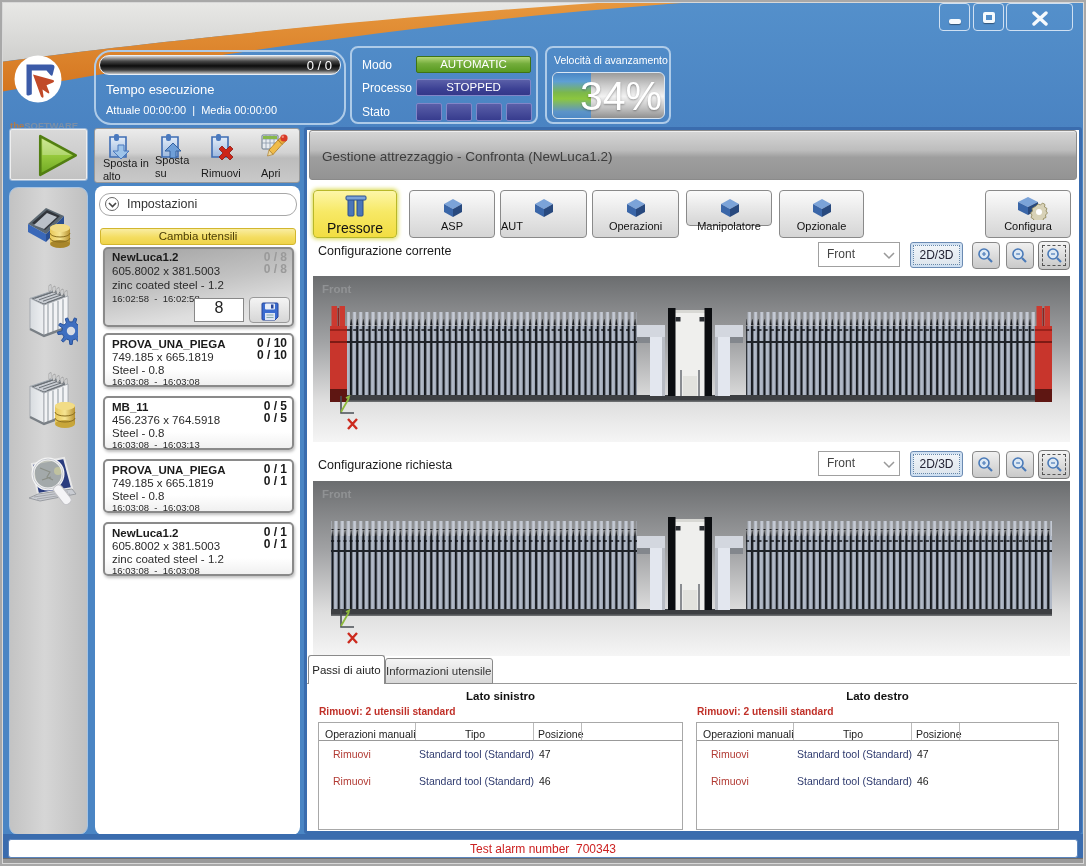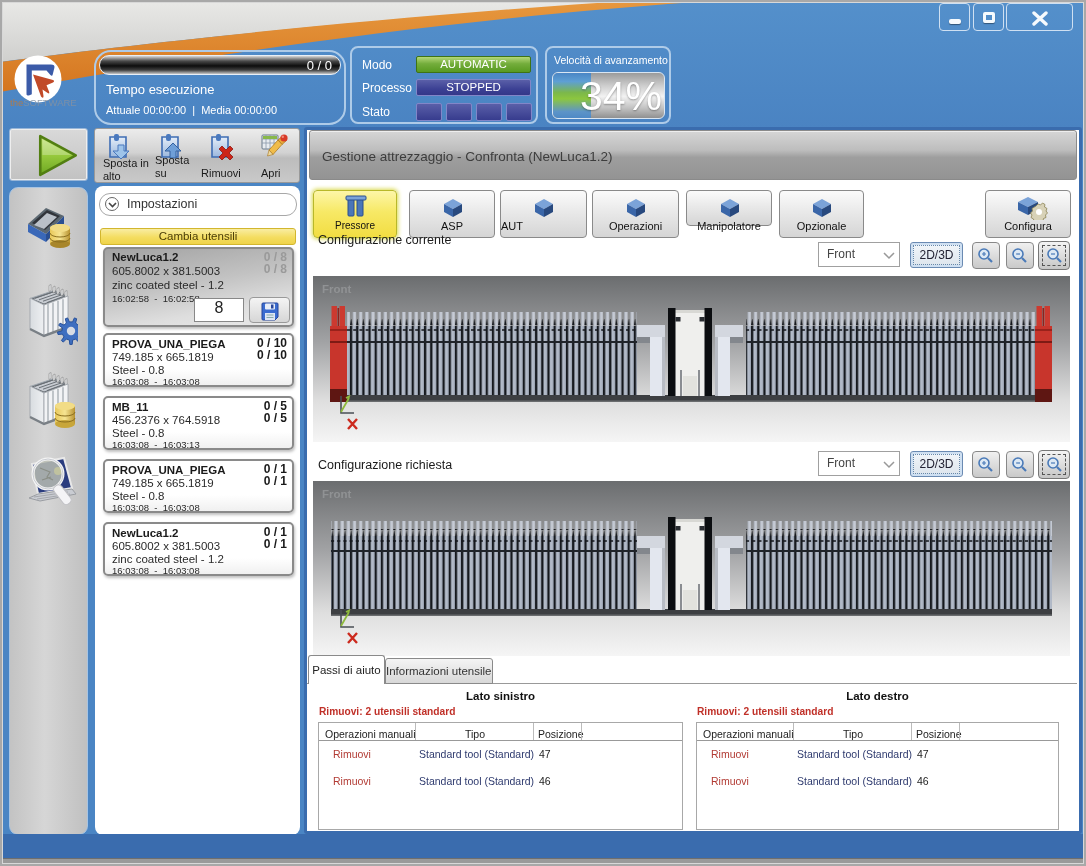--- a/index.html
+++ b/index.html
@@ -43,21 +43,21 @@
       <svg class="a" style="left:25px;top:7px" width="16" height="15">
         <path d="M2,2 L14,13 M14,2 L2,13" stroke="#f6fafd" stroke-width="3.4" stroke-linecap="round"></path>
       </svg>
     </div>
 
 <svg class="a" style="left:12px;top:52px" width="56" height="56" viewBox="0 0 56 56">
 <circle cx="26" cy="27" r="23.5" fill="#fff"></circle>
 <path d="M14.5,41.5 Q14,44.5 17.5,43.2 L19.8,42.2 L19.8,18.5 L34.5,18.5 L38.2,22.8 Q40.2,25.2 40.8,22.2 L42.4,15.8 Q43.2,12.4 38.8,12.4 L14.5,12.4 Z" fill="#3b5ba8"></path>
 <path d="M21,22.5 L41,28 Q43.2,29 41,30.6 L34.5,33.2 L37,39.5 Q38.2,42.8 35.3,40.8 L30.5,37.5 L31.5,44 Q31.6,47.2 29,44.4 Z" fill="#c14a28"></path>
 </svg>
-<div class="a" style="left:10px;top:97px;width:90px;font-size:9.5px;font-weight:normal;opacity:.85;"><span style="color:#bf7a3a">the</span><span style="color:#8592a2">SOFTWARE</span></div>
+<div class="a" style="left:10px;top:120px;width:90px;font-size:9.5px;font-weight:bold;opacity:.85;"><span style="color:#bf7a3a">the</span><span style="color:#8592a2">SOFTWARE</span></div>
 
 <div class="a panelb" style="left:94px;top:50px;width:252px;height:75px;border-radius:17px;">
 <div class="a" style="left:3px;top:3px;width:242px;height:20px;border-radius:10px;border:1px solid #e9eff6;background:linear-gradient(180deg,#d8d8d8 0%,#4a4a4a 28%,#0d0d0d 55%,#3f3f3f 78%,#c9c9c9 100%);color:#fff;font-size:13px;text-align:right;padding:2px 8px 0 0;">0 / 0</div>
 <div class="a wt" style="left:10px;top:30px;font-size:13px;">Tempo esecuzione</div>
 <div class="a wt" style="left:10px;top:52px;font-size:11px;">Attuale 00:00:00&nbsp;&nbsp;|&nbsp;&nbsp;Media 00:00:00</div>
 </div>
 
 <div class="a panelb" style="left:350px;top:46px;width:188px;height:78px;font-size:12px;">
 <div class="a wt" style="left:10px;top:10px;">Modo</div>
 <div class="a wt" style="left:10px;top:33px;">Processo</div>
@@ -276,21 +276,21 @@
 <div class="a" style="left:12px;top:18px;font-size:13.5px;color:#3d3d3d;">Gestione attrezzaggio - Confronta (NewLuca1.2)</div>
 </div>
 <div class="a" style="left:313px;top:190px;width:84px;height:48px;background:linear-gradient(180deg,#fdf6a8 0%,#f7e966 45%,#f2dd42 100%);border:1px solid #b8b82a;border-radius:4px;box-shadow:0 0 4px 1px #d8d84a;">
 <svg class="a" style="left:27px;top:4px" width="30" height="24" viewBox="0 0 30 24">
         <g fill="#4a76b8" stroke="#2a4f8e" stroke-width="1">
           <rect x="7" y="2" width="6" height="19" rx="1"></rect>
           <rect x="16" y="2" width="6" height="19" rx="1"></rect>
         </g>
         <rect x="5" y="1" width="20" height="4" rx="1" fill="#7ba3d8" stroke="#2a4f8e" stroke-width="1"></rect>
       </svg>
-<div class="a" style="left:0;top:29px;width:82px;text-align:center;font-size:10px;color:#111;">Pressore</div>
+<div class="a" style="left:0;top:29px;width:82px;text-align:center;font-size:14px;color:#111;">Pressore</div>
 </div>
 <div class="a" style="left:409px;top:190px;width:86px;height:48px;background:linear-gradient(180deg,#fbfbfb 0%,#e9e9e9 45%,#d5d5d5 100%);border:1px solid #8a8a8a;border-radius:4px;">
 <svg class="a" style="left:28px;top:5px" width="30" height="22" viewBox="0 0 30 22">
         <path d="M6,8 L15,3 L24,8 L15,13 Z" fill="#7ba3d8"></path>
         <path d="M6,8 L15,13 L15,21 L6,16 Z" fill="#3a66a8"></path>
         <path d="M15,13 L24,8 L24,16 L15,21 Z" fill="#28497e"></path>
       </svg>
 <div class="a" style="left:0;top:29px;width:84px;text-align:center;font-size:11px;color:#111;">ASP</div>
 </div>
 <div class="a" style="left:500px;top:190px;width:87px;height:48px;background:linear-gradient(180deg,#fbfbfb 0%,#e9e9e9 45%,#d5d5d5 100%);border:1px solid #8a8a8a;border-radius:4px;">
@@ -331,21 +331,21 @@
         <path d="M4,8 L14,13 L14,21 L4,16 Z" fill="#3a66a8"></path>
         <path d="M14,13 L24,8 L24,16 L14,21 Z" fill="#28497e"></path>
         <g fill="#d8d2b8" stroke="#8a8252" stroke-width="0.8">
           <path d="M22,12 l2,-2 2.5,1 2,-2 2.5,1.5 -0.5,2.5 2.5,1.5 -1,2.5 1.5,2 -2,2 0.5,2.5 -2.5,1 -0.5,2.5 -2.5,-0.5 -2,2 -2,-1.5 -2.5,0.5 -0.5,-2.5 -2.5,-1.5 1,-2.5 -1.5,-2 2,-2 -0.5,-2.5 Z"></path>
         </g>
         <circle cx="25" cy="18" r="3" fill="#fff"></circle>
       </svg>
 <div class="a" style="left:0;top:29px;width:84px;text-align:center;font-size:11px;color:#111;">Configura</div>
 </div>
 
-<div class="a" style="left:318px;top:233px;font-size:12.5px;color:#1a1a1a;">Configurazione corrente</div>
+<div class="a" style="left:318px;top:244px;font-size:12.5px;color:#1a1a1a;">Configurazione corrente</div>
 <div class="a" style="left:318px;top:458px;font-size:12.5px;color:#1a1a1a;">Configurazione richiesta</div>
 <div class="a" style="left:818px;top:242px;width:82px;height:25px;background:#fff;border:1px solid #a0a0a0;font-size:12px;color:#444;">
 <div class="a" style="left:8px;top:4px;">Front</div>
 <svg class="a" style="left:64px;top:9px" width="12" height="8">
         <path d="M1,1 L6,6 L11,1" stroke="#999" stroke-width="1.5" fill="none"></path>
       </svg>
     </div>
 <div class="a" style="left:910px;top:242px;width:53px;height:26px;background:linear-gradient(180deg,#f2f6fa,#dce4ec);border:1px solid #6a8ab2;border-radius:3px;box-shadow:inset 0 0 0 2px #cfe0f2;font-size:12px;color:#223;text-align:center;padding-top:5px;outline:1px dotted #68a;outline-offset:-4px;">2D/3D</div>
 <div class="a" style="left:972px;top:242px;width:28px;height:27px;background:linear-gradient(180deg,#f0f0f0,#c9c9c9);border:1px solid #888;border-radius:4px;">
 <svg class="a" style="left:4px;top:4px" width="18" height="18">
@@ -557,14 +557,15 @@
 <div class="a" style="left:262px;top:0;width:1px;height:17px;background:#bbb;"></div>
 <div class="a" style="left:0;top:17px;width:361px;height:1px;background:#999;"></div>
 <div class="a" style="left:14px;top:25px;color:#b23b34;">Rimuovi</div>
 <div class="a" style="left:100px;top:25px;color:#2e3a6e;">Standard tool (Standard)</div>
 <div class="a" style="left:220px;top:25px;color:#222;">47</div>
 <div class="a" style="left:14px;top:52px;color:#b23b34;">Rimuovi</div>
 <div class="a" style="left:100px;top:52px;color:#2e3a6e;">Standard tool (Standard)</div>
 <div class="a" style="left:220px;top:52px;color:#222;">46</div>
 </div>
 <div class="a" style="left:2px;top:834px;width:1082px;height:24px;background:#3a6cae;"></div>
+<div class="a" style="left:8px;top:839px;width:1070px;height:19px;background:#fff;border:1px solid #5b85bd;border-radius:3px;font-size:12px;color:#cc2222;text-align:center;padding-top:2px;z-index:5;">Test alarm number&nbsp; 700343</div>
 <div class="a" style="left:0;top:858px;width:1086px;height:8px;background:#9a9a9a;border-top:1.5px solid #6e6e6e;z-index:6;"></div>
 </div>
 
 </body></html>

